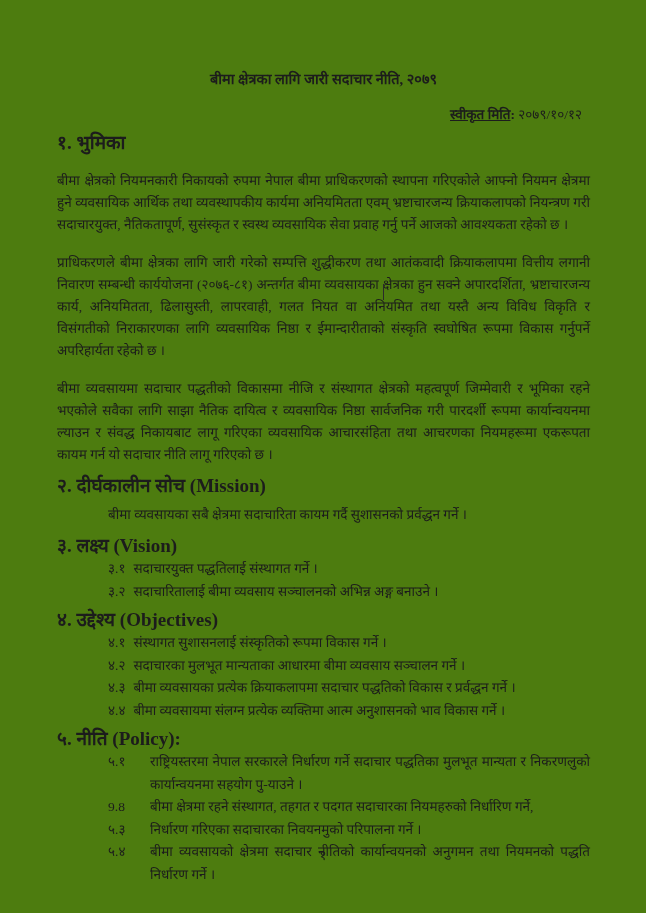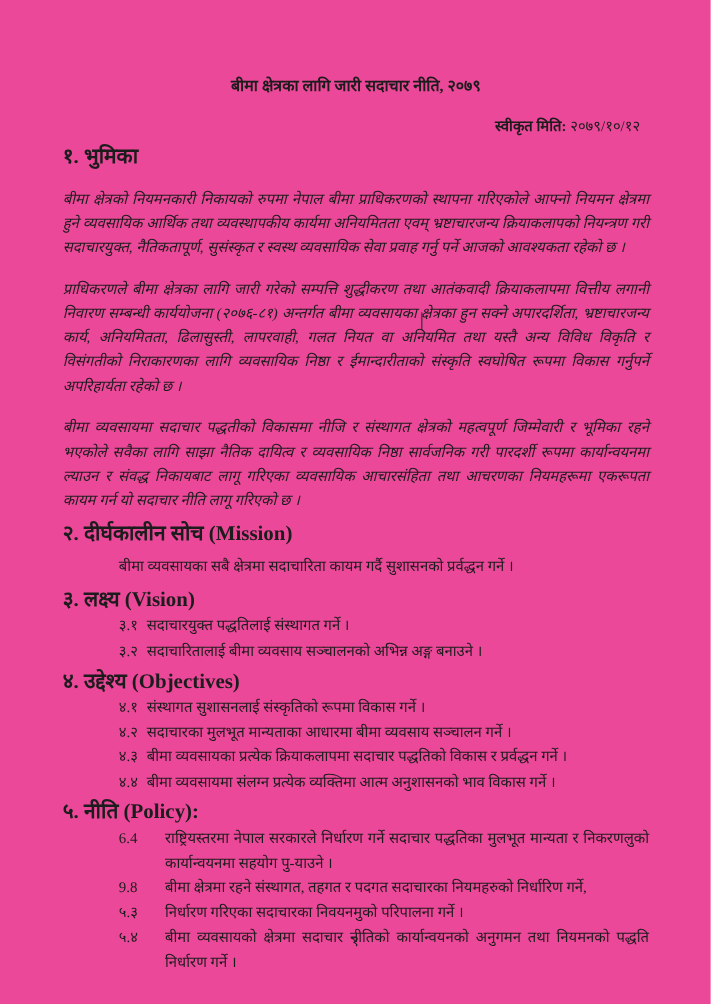--- a/index.html
+++ b/index.html
@@ -8,49 +8,48 @@
     width: 646px; height: 913px;
     background: #ffffff;
     color: #1c1c1c;
     font-family: "Liberation Serif", "DejaVu Serif", serif;
     font-size: 13.5px;
   }
   .page {
     position: relative;
     width: 646px; height: 913px;
     padding: 68px 56px 0 57px;
-    background: #ec4899;
+    background: #4d7c0f;
     overflow: hidden;
   }
   .doc-title {
     text-align: center;
     font-weight: bold;
     font-size: 14.5px;
     line-height: 22px;
     margin: 0 0 14px 0;
   }
   .approval-line {
     text-align: right;
     padding-right: 8px;
     line-height: 22px;
     margin: 0 0 4px 0;
   }
-  .approval-line .u { font-weight: bold; }
+  .approval-line .u { text-decoration: underline; font-weight: bold; }
   .approval-line .sep { font-weight: bold; }
   .sec-heading {
     font-weight: bold;
     font-size: 19px;
     line-height: 22px;
     margin: 6px 0 1px 0;
   }
   .para {
     text-align: justify;
     line-height: 22px;
     margin: 16px 0 9px 0;
-    font-style: italic;
   }
   .indent-line {
     margin: 7px 0 9px 51px;
     line-height: 22px;
   }
   .item {
     display: flex;
     line-height: 22.5px;
     margin-left: 51px;
   }
@@ -115,21 +114,21 @@
     <span class="num">४.३</span>
     <span class="txt">बीमा व्यवसायका प्रत्येक क्रियाकलापमा सदाचार पद्धतिको विकास र प्रर्वद्धन गर्ने ।</span>
   </div>
   <div class="item">
     <span class="num">४.४</span>
     <span class="txt">बीमा व्यवसायमा संलग्न प्रत्येक व्यक्तिमा आत्म अनुशासनको भाव विकास गर्ने ।</span>
   </div>
 
   <div class="sec-heading">५. नीति (Policy):</div>
   <div class="item item-wide">
-    <span class="num">6.4</span>
+    <span class="num">५.१</span>
     <span class="txt">राष्ट्रियस्तरमा नेपाल सरकारले निर्धारण गर्ने सदाचार पद्धतिका मुलभूत मान्यता र निकरणलुको कार्यान्वयनमा सहयोग पु-याउने ।</span>
   </div>
   <div class="item item-wide">
     <span class="num">9.8</span>
     <span class="txt">बीमा क्षेत्रमा रहने संस्थागत, तहगत र पदगत सदाचारका नियमहरुको निर्धारिण गर्ने,</span>
   </div>
   <div class="item item-wide">
     <span class="num">५.३</span>
     <span class="txt">निर्धारण गरिएका सदाचारका निवयनमुको परिपालना गर्ने ।</span>
   </div>

